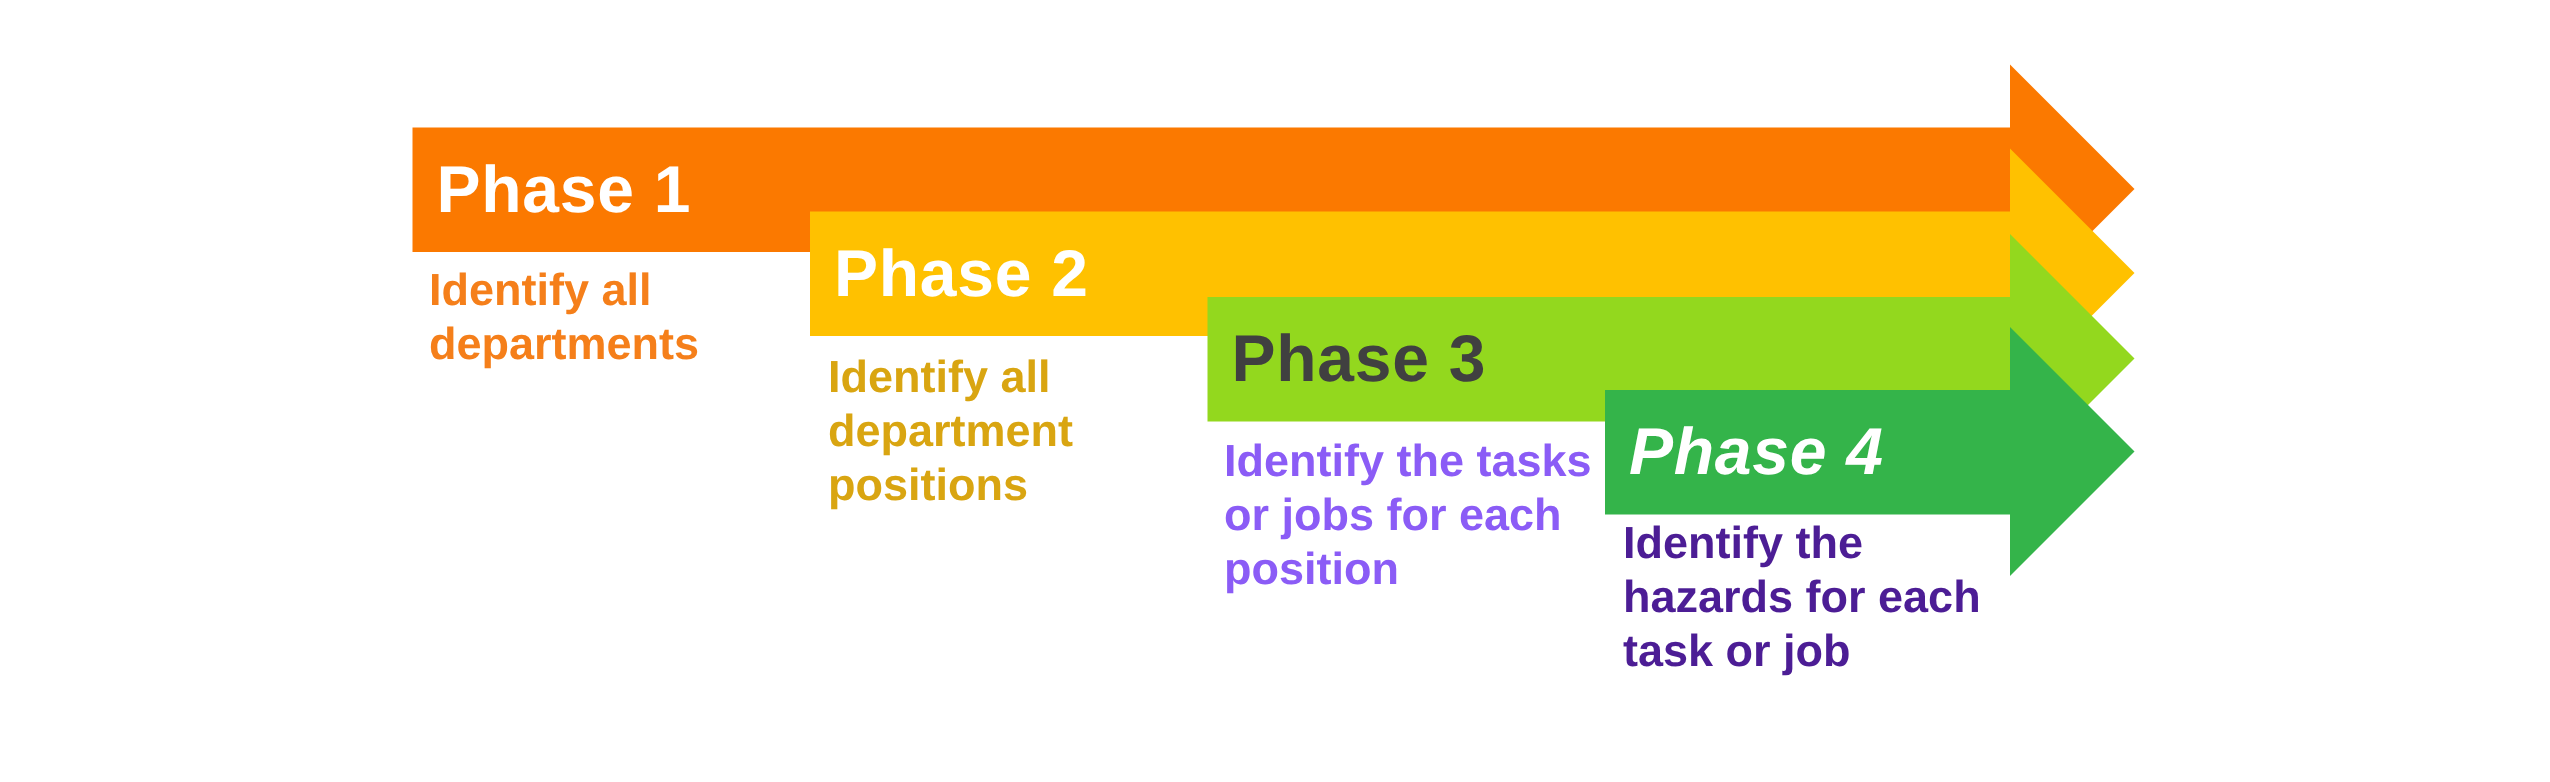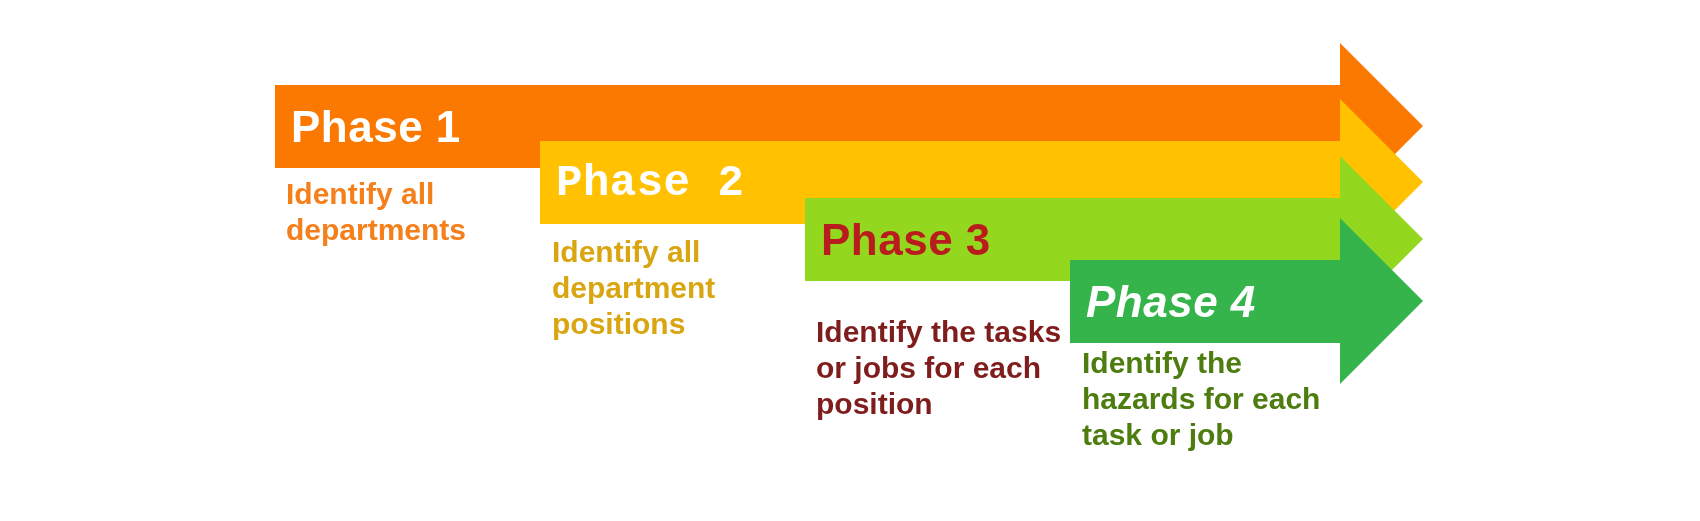--- a/index.html
+++ b/index.html
@@ -47,21 +47,21 @@
     font-weight: bold;
     line-height: 36px;
     white-space: pre-line;
     width: 330px;
   }
   
   .p0 .bar       { left: 275px;  top: 85px;  width: 1065px; }
   .p0 .arrowhead { top: 43px;  }
   .p0 .caption   { left: 286px;  top: 176px; }
   
-  .p1 .bar       { left: 540px;  top: 141px; width: 800px; font-family: Liberation Mono, monospace; }
+  .p1 .bar       { left: 540px;  top: 141px; width: 800px; }
   .p1 .arrowhead { top: 99px;  }
   .p1 .caption   { left: 552px;  top: 234px; }
   
   .p2 .bar       { left: 805px;  top: 198px; width: 535px; }
   .p2 .arrowhead { top: 156px; }
   .p2 .caption   { left: 816px;  top: 290px; }
   
   .p3 .bar       { left: 1070px; top: 260px; width: 270px; font-style: italic; }
   .p3 .arrowhead { top: 218px; }
   .p3 .caption   { left: 1082px; top: 345px; }
@@ -86,30 +86,30 @@
       <span class="phase-label" style="color: rgb(255, 255, 255);">Phase 2</span>
     </div>
     <div class="caption" style="color: rgb(217, 165, 17);">Identify all
 department
 positions</div>
   </div>
 
   <div class="phase p2">
     <div class="arrowhead" style="border-left-color: rgb(147, 216, 30);"></div>
     <div class="bar" style="background-color: rgb(147, 216, 30);">
-      <span class="phase-label" style="color: #b91c1c;">Phase 3</span>
+      <span class="phase-label" style="color: #404040;">Phase 3</span>
     </div>
-    <div class="caption" style="color: #7f1d1d; margin-top: 24px;">Identify the tasks
+    <div class="caption" style="color: #8b5cf6;">Identify the tasks
 or jobs for each
 position</div>
   </div>
 
   <div class="phase p3">
     <div class="arrowhead" style="border-left-color: rgb(52, 180, 74);"></div>
     <div class="bar" style="background-color: rgb(52, 180, 74);">
       <span class="phase-label" style="color: rgb(255, 255, 255);">Phase 4</span>
     </div>
-    <div class="caption" style="color: #4d7c0f;">Identify the
+    <div class="caption" style="color: #4c1d95;">Identify the
 hazards for each
 task or job</div>
   </div>
 
 </div>
 
 </body></html>

